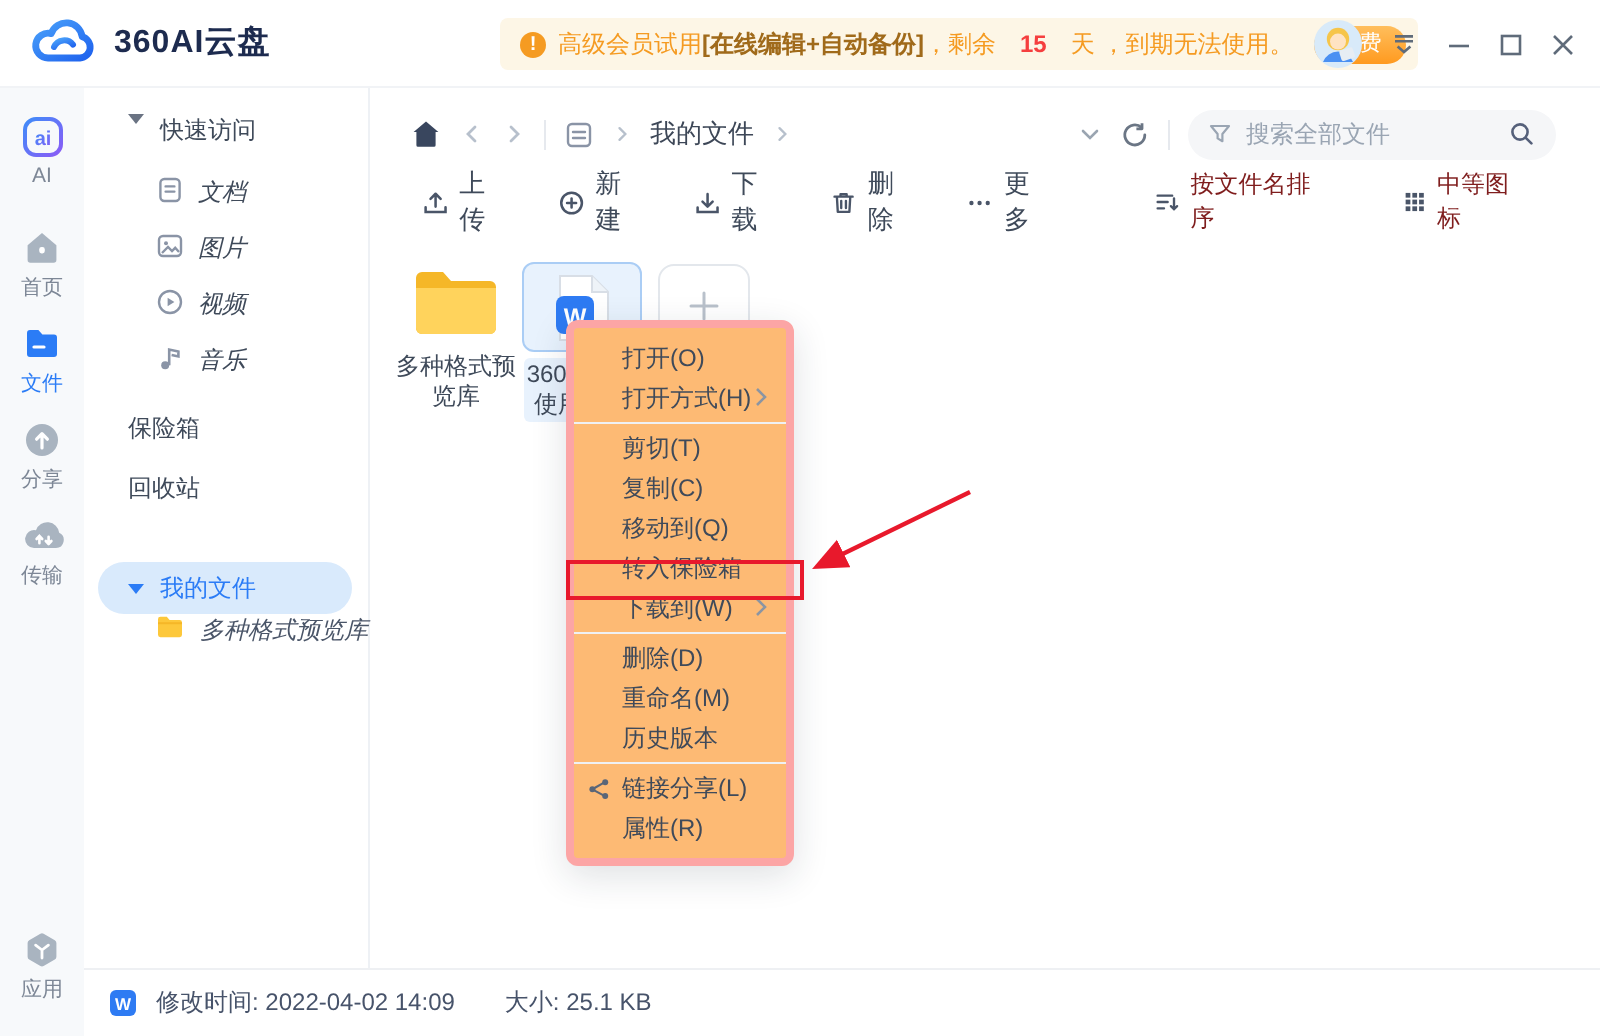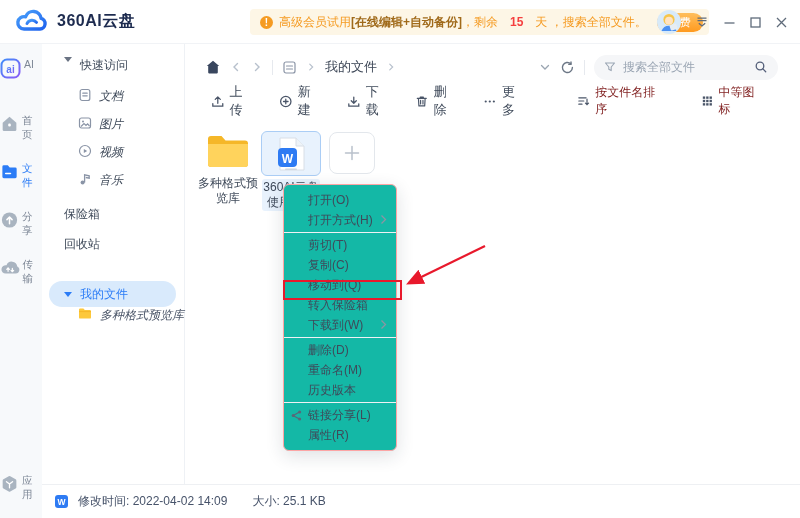--- a/index.html
+++ b/index.html
@@ -13,21 +13,21 @@
   .logo-text { font-size:16px; font-weight:800; color:#1d2b4f; letter-spacing:.5px; }
   .banner { position:absolute; left:250px; top:9px; height:26px; background:#fdf6e6; border-radius:4px; display:flex; align-items:center; padding:0 6px 0 10px; font-size:12px; color:#f59b22; white-space:nowrap; }
   .banner .b-ico { width:13px; height:13px; border-radius:50%; background:#f59b22; color:#fff; font-size:10px; font-weight:700; line-height:13px; text-align:center; margin-right:6px; }
   .banner b { color:#a06a1a; font-weight:700; }
   .banner .days { color:#f53f3f; font-weight:700; margin:0 12px; }
   .renew-btn { margin-left:10px; height:19px; padding:0 12px; border-radius:10px; background:linear-gradient(#ffbe5c,#ff9a1f); color:#fff; font-size:11px; line-height:19px; border:none; cursor:pointer; }
   .win-ctl { position:absolute; right:12px; top:0; height:44px; display:flex; align-items:center; gap:13px; }
 
   
   .rail { position:absolute; left:0; top:44px; width:42px; bottom:0; background:#f7f9fb; z-index:4; }
-  .rail-item { position:absolute; left:0; width:42px; display:flex; flex-direction:row; gap:3px; cursor:pointer; }
+  .rail-item { position:absolute; left:0; width:42px; display:flex; flex-direction:column; align-items:center; gap:3px; cursor:pointer; }
   .rail-item span { font-size:10.5px; color:#7d8796; }
   .rail-item.active span { color:#2b7cf6; }
 
   
   .sidebar { position:absolute; left:42px; top:44px; width:143px; bottom:0; background:#fff; border-right:1px solid #eef1f5; z-index:3; }
   .side-row { position:absolute; left:0; width:143px; height:28px; display:flex; align-items:flex-start; font-size:12px; color:#3f4a5a; cursor:pointer; }
   .tri { width:0; height:0; border-left:4px solid transparent; border-right:4px solid transparent; border-top:5px solid #6a7383; margin-right:8px; }
   .tri.blue { border-top-color:#2b7cf6; }
   .pad1 { padding-left:22px; }
   .pad2 { padding-left:36px;font-style:italic; }
@@ -52,21 +52,21 @@
   .tile-label { font-size:12px; color:#3f4a5a; text-align:center; line-height:15px; word-break:break-all; }
   .folder-tile { position:absolute; left:10px; top:88px; width:66px; cursor:pointer; }
   .folder-tile .ic { display:flex; justify-content:center; }
   .folder-tile .tile-label { margin-top:6px; }
   .word-tile { position:absolute; left:76px; top:87px; width:60px; cursor:pointer; }
   .word-box { width:60px; height:45px; background:#e8f2fd; border:1px solid #aacdf5; border-radius:6px; display:flex; align-items:center; justify-content:center; }
   .word-label { margin:3px auto 0; width:58px; background:#e8f2fd; border-radius:3px; padding:1px 0; max-height:47px; overflow:hidden; }
   .plus-tile { position:absolute; left:144px; top:88px; width:46px; height:42px; border:1px solid #e3e7ec; border-radius:8px; display:flex; align-items:center; justify-content:center; cursor:pointer; }
 
   
-  .ctx-menu { position:absolute; left:98px; top:140px; width:114px; background:#14b8a6; border:1px solid #fca5a5; border-radius:6px; box-shadow:0 5px 18px rgba(30,40,60,.14); padding:5px 0; z-index:10; }
+  .ctx-menu { position:absolute; left:98px; top:116px; width:114px; background:#fdba74; border:4px solid #fca5a5; border-radius:6px; box-shadow:0 5px 18px rgba(30,40,60,.14); padding:5px 0; z-index:10; }
   .ctx-item { position:relative; height:20px; line-height:20px; padding-left:24px; font-size:12px; color:#3f4a5a; cursor:pointer; white-space:nowrap; }
   .ctx-sep { border-top:1px solid #eff1f4; margin:2px 0; }
   .sub-arrow { position:absolute; right:9px; top:4px; }
   .ctx-ico { position:absolute; left:7px; top:4.5px; }
 
   
   .anno-box { position:absolute; left:98px; top:236px; width:119px; height:20px; border:2px solid #e8192c; z-index:20; pointer-events:none; }
   .anno-arrow { position:absolute; left:208px; top:192px; z-index:30; pointer-events:none; }
 
   
@@ -92,21 +92,21 @@
       </svg>
       <span class="logo-text">360AI云盘</span>
     </div>
 
     <div class="banner">
       <span class="b-ico">!</span>
       <span>高级会员试用</span>
         <b>[在线编辑+自动备份]</b>
         <span>，剩余</span>
       <span class="days">15</span>
-      <span>天 ，搜索全部文件。</span>
+      <span>天 ，到期无法使用。</span>
       <button class="renew-btn">续费</button>
     </div>
 
     <div class="win-ctl">
       <svg width="24" height="24" viewBox="0 0 24 24" style="cursor:pointer">
         <circle cx="12" cy="12" r="12" fill="#d8eaf9"></circle>
         <circle cx="12" cy="9.5" r="5.6" fill="#f6c54a"></circle>
         <circle cx="12" cy="10.8" r="4" fill="#ffe3c2"></circle>
         <path d="M4.5 21a8 8 0 0 1 15 0z" fill="#4a90f2"></path>
         <rect x="13" y="14.5" width="7" height="5.5" rx="1" fill="#e7edf3" transform="rotate(-18 16 17)"></rect>

